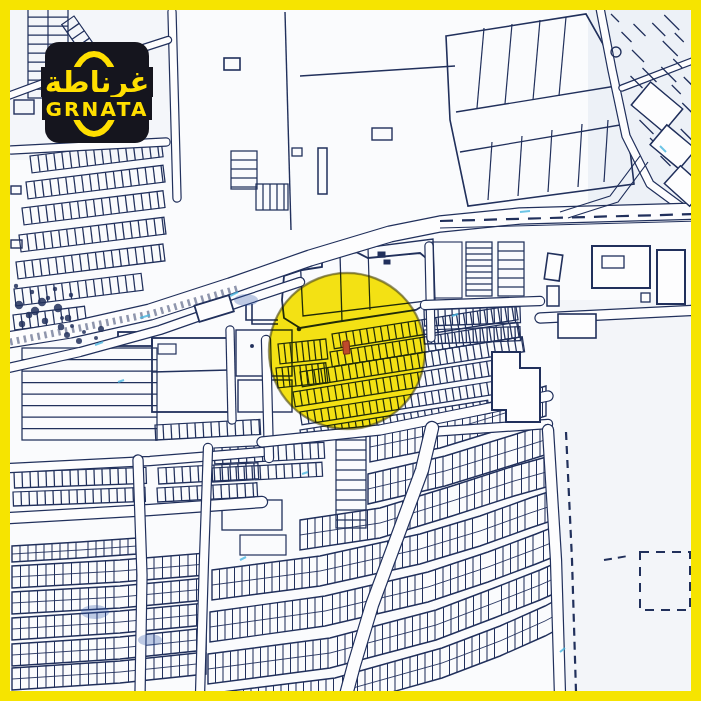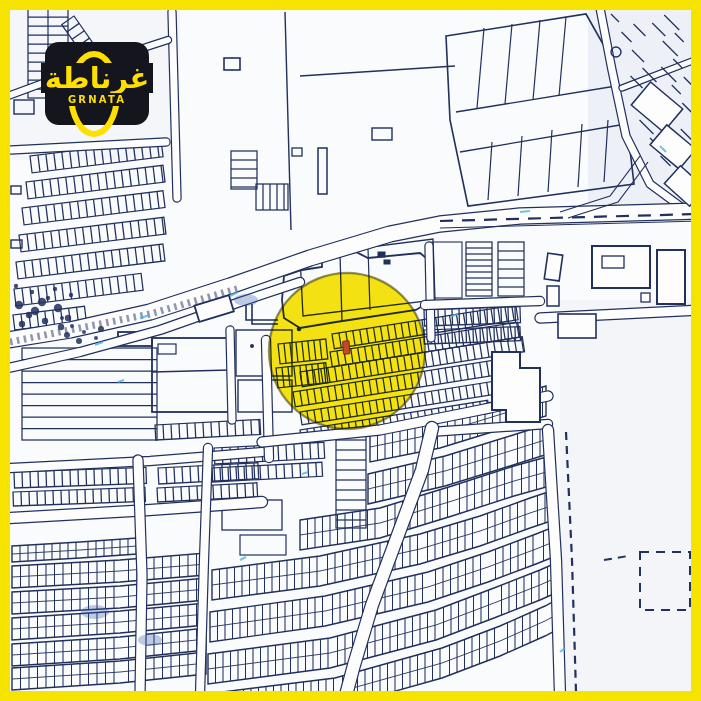--- a/index.html
+++ b/index.html
@@ -4,32 +4,32 @@
 <style>
   html,body{margin:0;padding:0}
   body{
     width:701px;height:701px;position:relative;overflow:hidden;
     background:#f6e400;
     font-family:"DejaVu Sans","Liberation Sans",sans-serif;
   }
   #map-svg{position:absolute;left:0;top:0;display:block}
   .frame{position:absolute;inset:0;border:10px solid var(--frame,#f6e400);z-index:6;pointer-events:none}
   .logo{
-    position:absolute;left:45px;top:42px;width:104px;height:83px;
+    position:absolute;left:45px;top:42px;width:104px;height:101px;
     background:var(--logo-bg,#15151e);border-radius:14px;z-index:4;
     display:flex;flex-direction:column;align-items:center;justify-content:center;
   }
   .logo-ring{position:absolute;left:0;top:0}
   .logo-arabic{
     position:relative;z-index:2;color:var(--accent,#ffdf00);background:var(--logo-bg,#15151e);
     font-size:29px;font-weight:bold;line-height:1.05;padding:0 4px;margin-top:2px;direction:rtl;
   }
   .logo-latin{
     position:relative;z-index:2;color:var(--accent,#ffdf00);background:var(--logo-bg,#15151e);
-    font-size:10px;font-weight:bold;letter-spacing:2.2px;line-height:1;padding:2px 3px 1px;
+    font-size:20px;font-weight:bold;letter-spacing:2.2px;line-height:1;padding:2px 3px 1px;
   }
 </style>
 </head>
 <body>
 
 <svg id="map-svg" width="701" height="701" viewBox="0 0 701 701">
     <g clip-path="url(#mc)">
       <defs></defs>
       <rect x="0" y="0" width="701" height="701" fill="#fafbfd"></rect>
       <rect x="560" y="300" width="141" height="391" fill="#f3f5f9"></rect>

